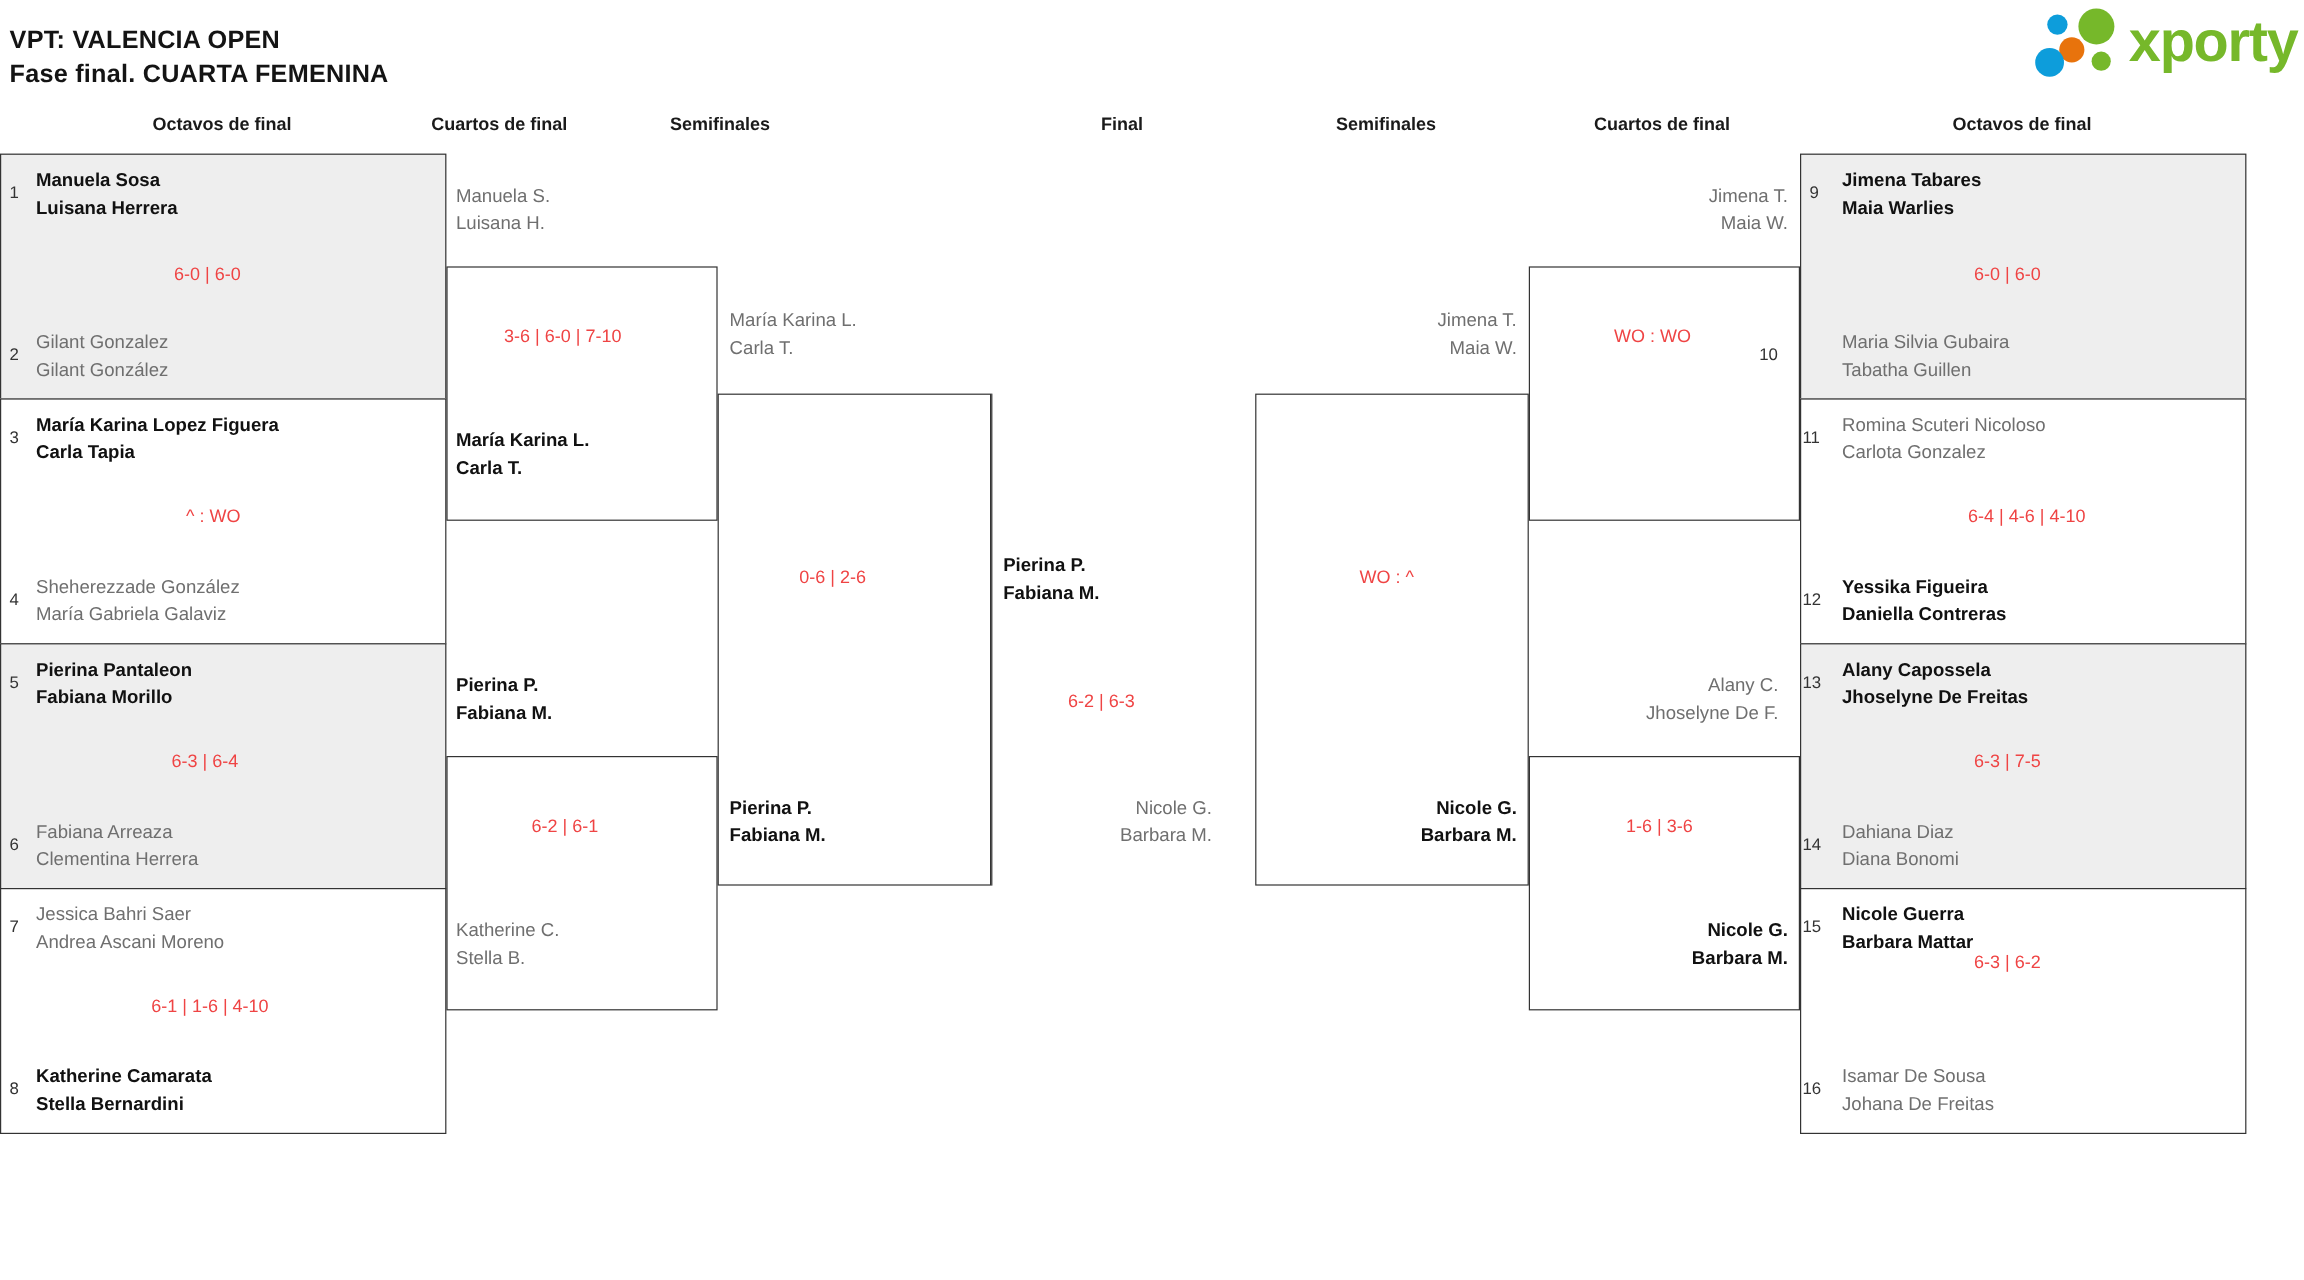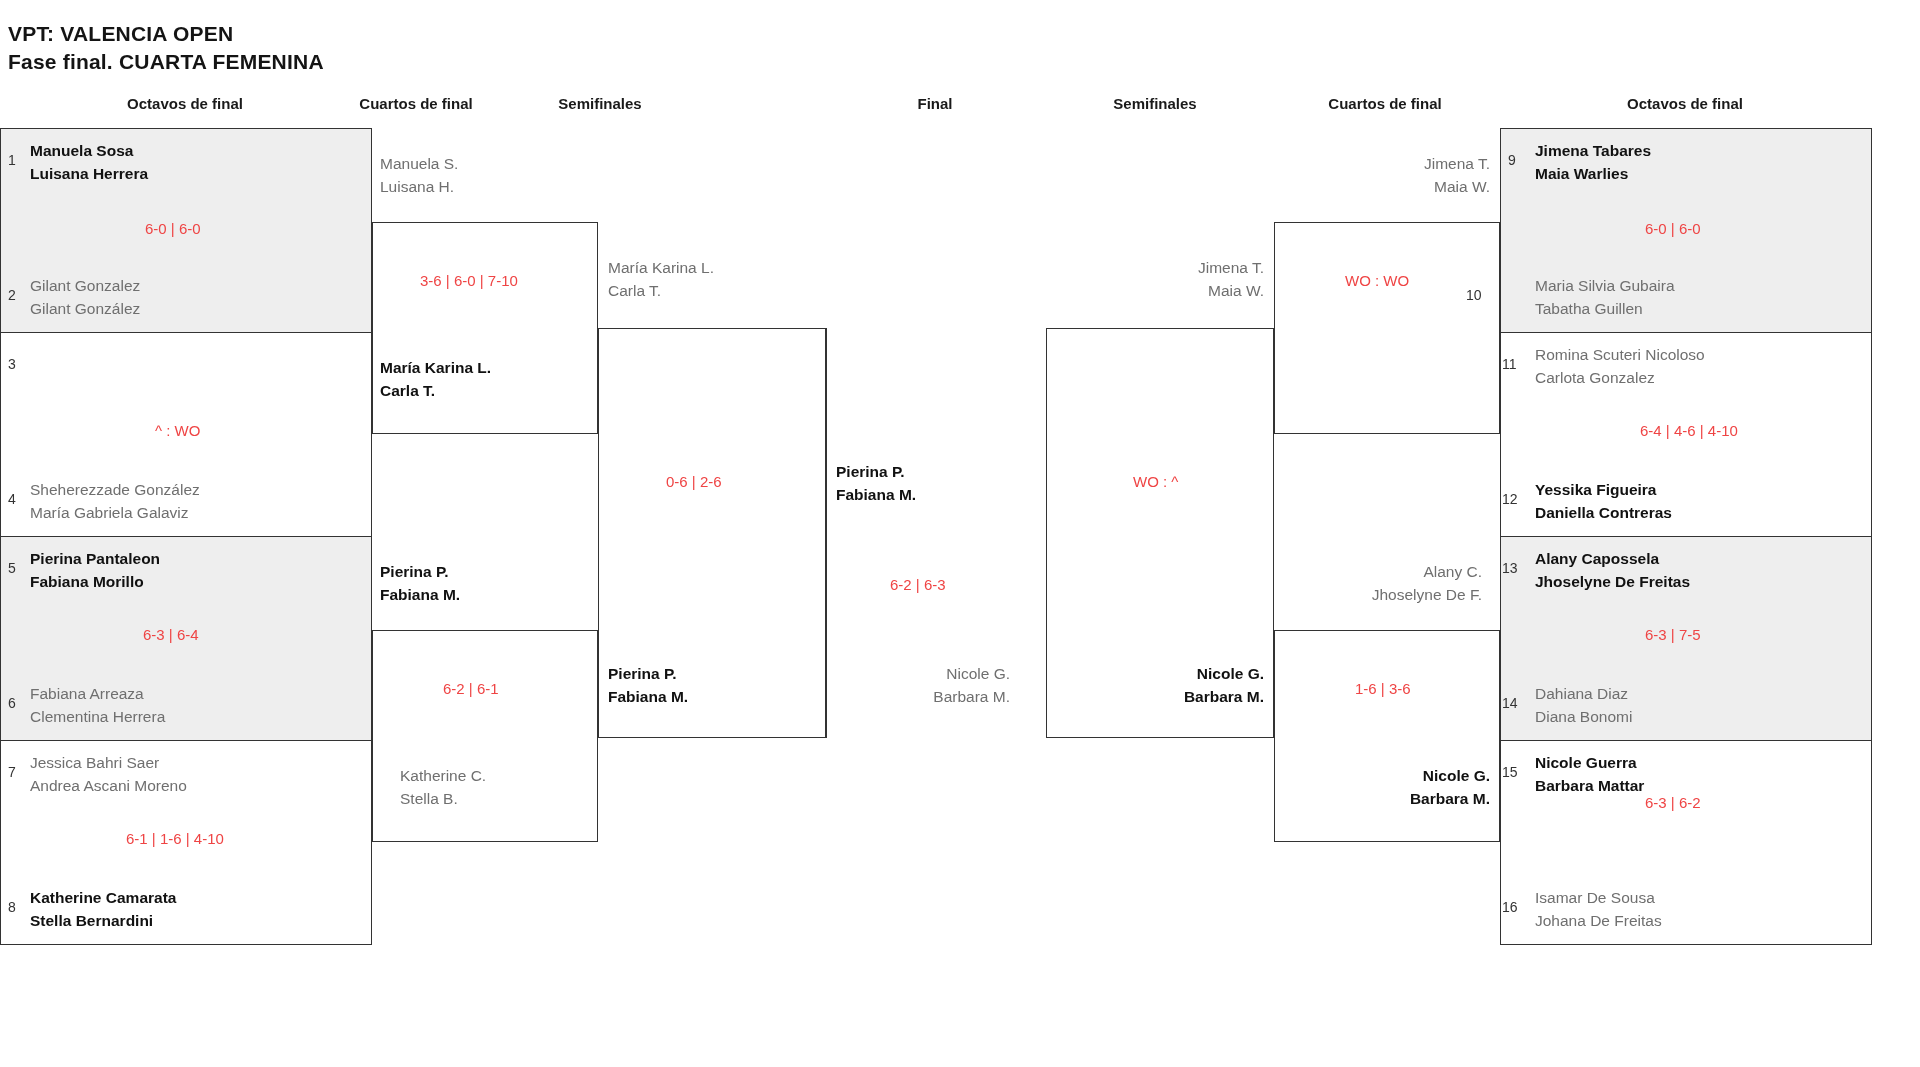--- a/index.html
+++ b/index.html
@@ -56,20 +56,28 @@
 </head>
 <body>
 
 <div class="page">
 
   <div class="title-block">
     <div class="title-line1">VPT: VALENCIA OPEN</div>
     <div class="title-line2">Fase final. CUARTA FEMENINA</div>
   </div>
 
+  <div class="logo">
+    <span class="dot" style="left:18px; top:8px;  width:17px; height:17px; background:#0d9ddb;"></span>
+    <span class="dot" style="left:44px; top:3px;  width:30px; height:30px; background:#76b82a;"></span>
+    <span class="dot" style="left:28px; top:27px; width:21px; height:21px; background:#e8730c;"></span>
+    <span class="dot" style="left:8px;  top:36px; width:24px; height:24px; background:#0d9ddb;"></span>
+    <span class="dot" style="left:55px; top:39px; width:16px; height:16px; background:#76b82a;"></span>
+    <div class="logo-word">xporty</div>
+  </div>
 
   <div class="round-hdr" style="left:0px;    width:370px;">Octavos de final</div>
   <div class="round-hdr" style="left:300px;  width:232px;">Cuartos de final</div>
   <div class="round-hdr" style="left:485px;  width:230px;">Semifinales</div>
   <div class="round-hdr" style="left:820px;  width:230px;">Final</div>
   <div class="round-hdr" style="left:1040px; width:230px;">Semifinales</div>
   <div class="round-hdr" style="left:1270px; width:230px;">Cuartos de final</div>
   <div class="round-hdr" style="left:1500px; width:370px;">Octavos de final</div>
 
   <div class="seedbox shaded" style="left:0px; top:128px; width:372px; height:205px;"></div>
@@ -80,20 +88,24 @@
   </div>
   <div class="score" style="left:145px; top:220px;">6-0 | 6-0</div>
   <div class="pnum" style="left:8px;  top:287px;">2</div>
   <div class="names" style="left:30px; top:274px;">
     <div>Gilant Gonzalez</div>
     <div>Gilant González</div>
   </div>
 
   <div class="seedbox" style="left:0px; top:332px; width:372px; height:205px;"></div>
   <div class="pnum" style="left:8px;  top:356px;">3</div>
+  <div class="names win" style="left:30px; top:343px;">
+    <div>María Karina Lopez Figuera</div>
+    <div>Carla Tapia</div>
+  </div>
   <div class="score" style="left:155px; top:422px;">^ : WO</div>
   <div class="pnum" style="left:8px;  top:491px;">4</div>
   <div class="names" style="left:30px; top:478px;">
     <div>Sheherezzade González</div>
     <div>María Gabriela Galaviz</div>
   </div>
 
   <div class="seedbox shaded" style="left:0px; top:536px; width:372px; height:205px;"></div>
   <div class="pnum" style="left:8px;  top:560px;">5</div>
   <div class="names win" style="left:30px; top:547px;">
@@ -130,21 +142,21 @@
     <div>María Karina L.</div>
     <div>Carla T.</div>
   </div>
 
   <div class="linebox" style="left:372px; top:630px; width:226px; height:212px;"></div>
   <div class="names win" style="left:380px; top:560px;">
     <div>Pierina P.</div>
     <div>Fabiana M.</div>
   </div>
   <div class="score" style="left:443px; top:680px;">6-2 | 6-1</div>
-  <div class="names" style="left:380px; top:764px;margin-left:20px;">
+  <div class="names" style="left:380px; top:764px;">
     <div>Katherine C.</div>
     <div>Stella B.</div>
   </div>
 
   <div class="linebox" style="left:598px; top:328px; width:228px; height:410px;"></div>
   <div class="names" style="left:608px; top:256px;">
     <div>María Karina L.</div>
     <div>Carla T.</div>
   </div>
   <div class="score" style="left:666px; top:473px;">0-6 | 2-6</div>

